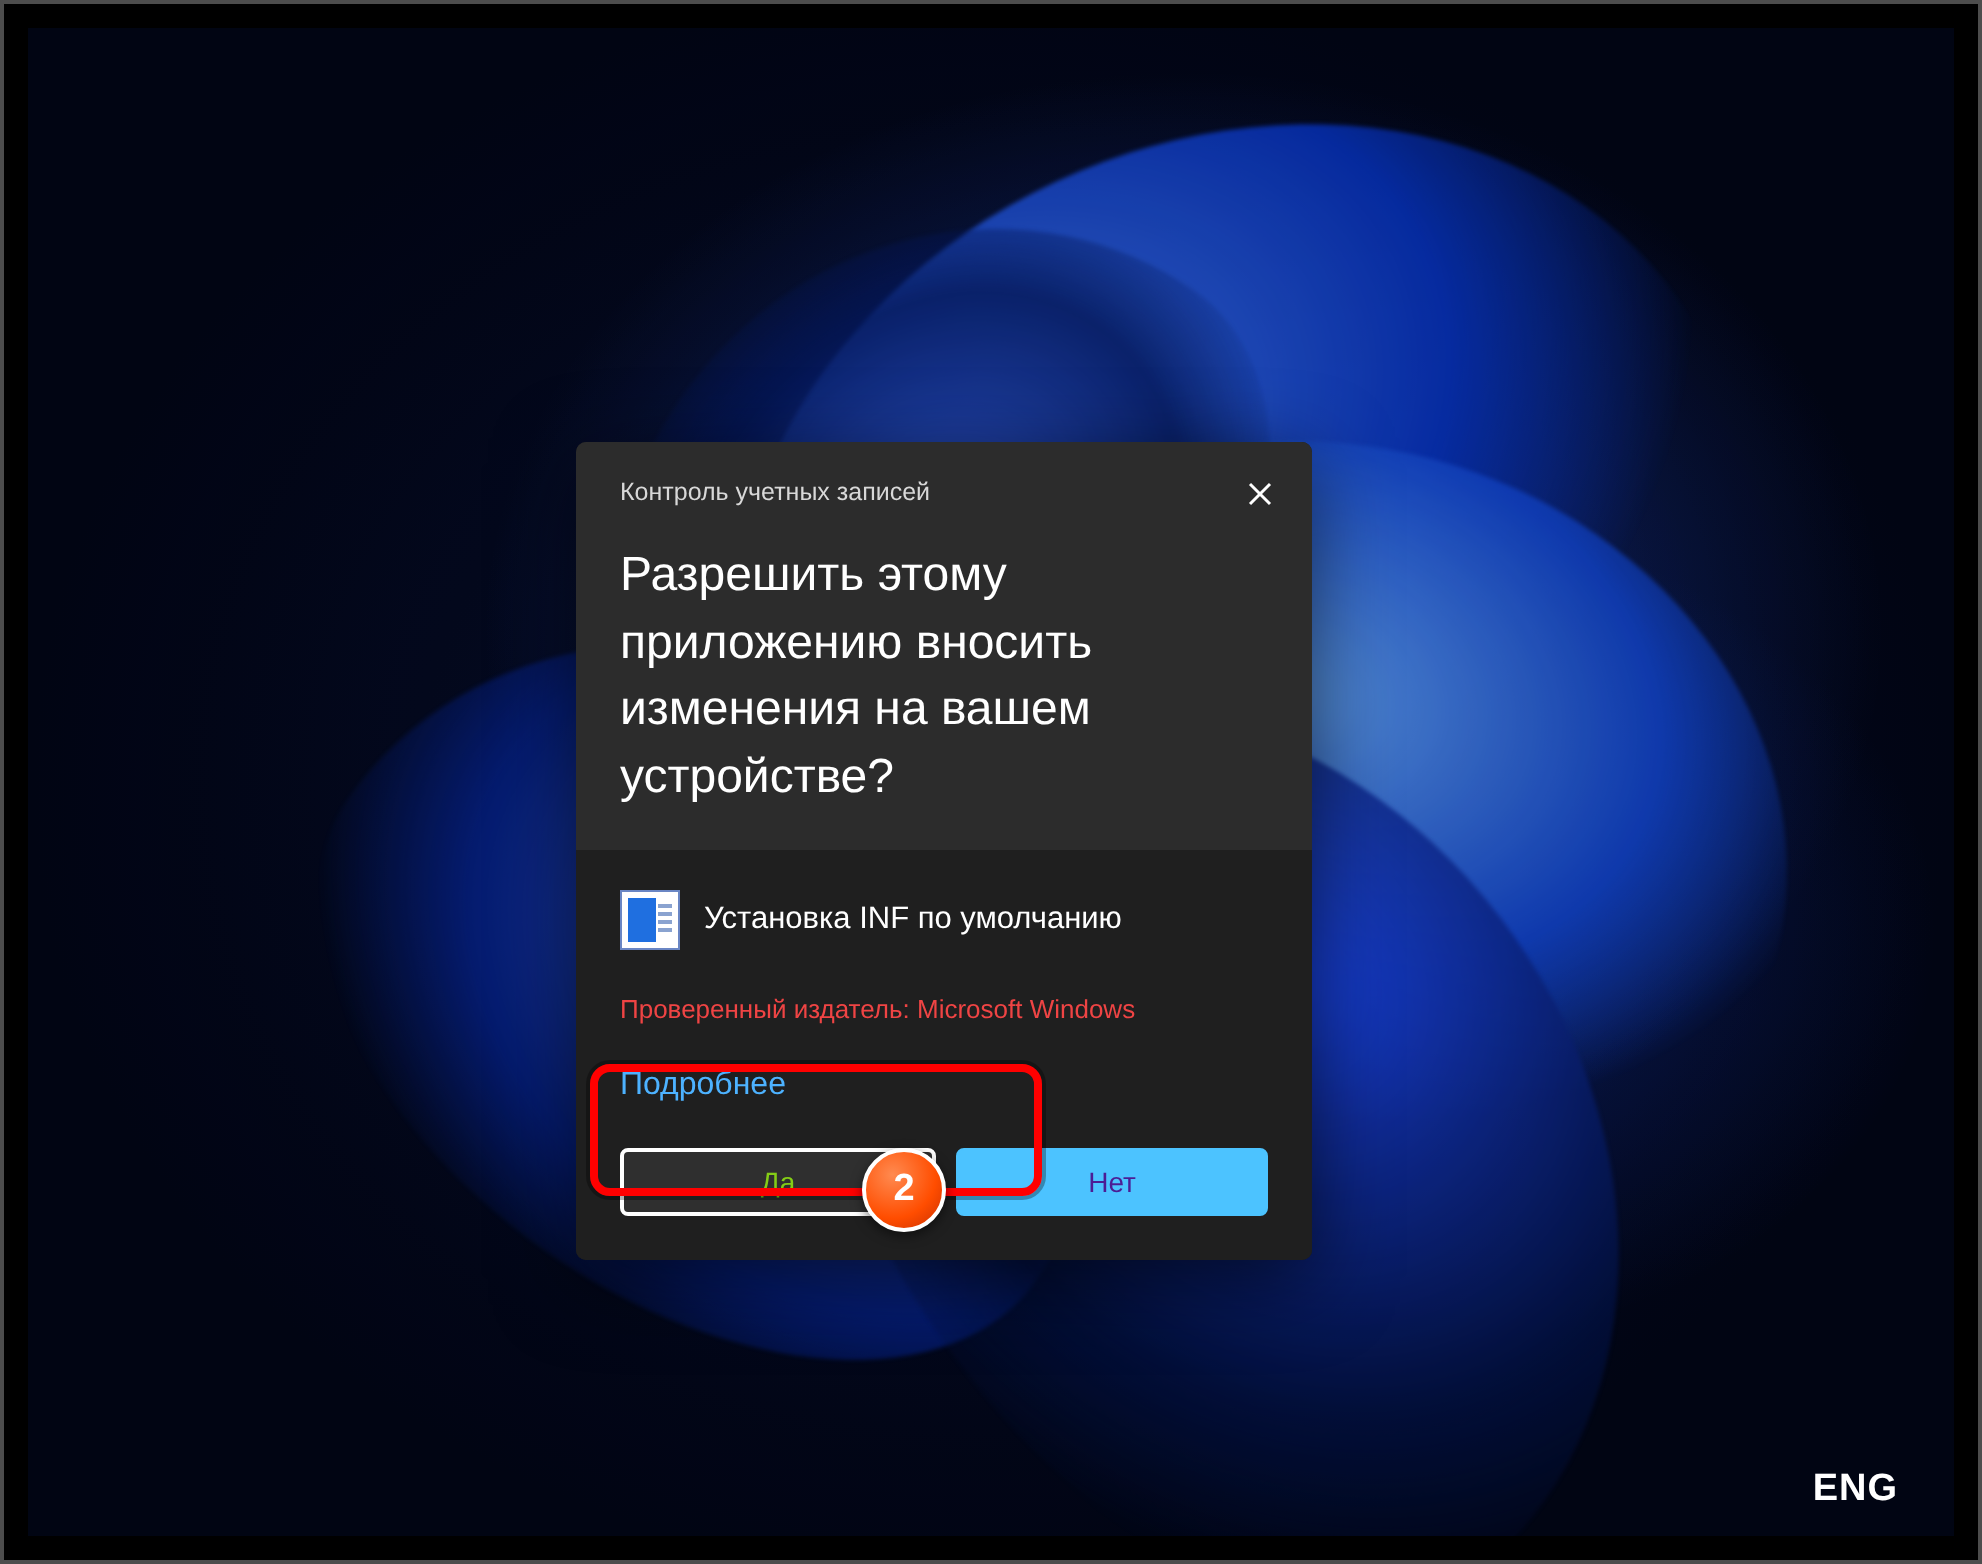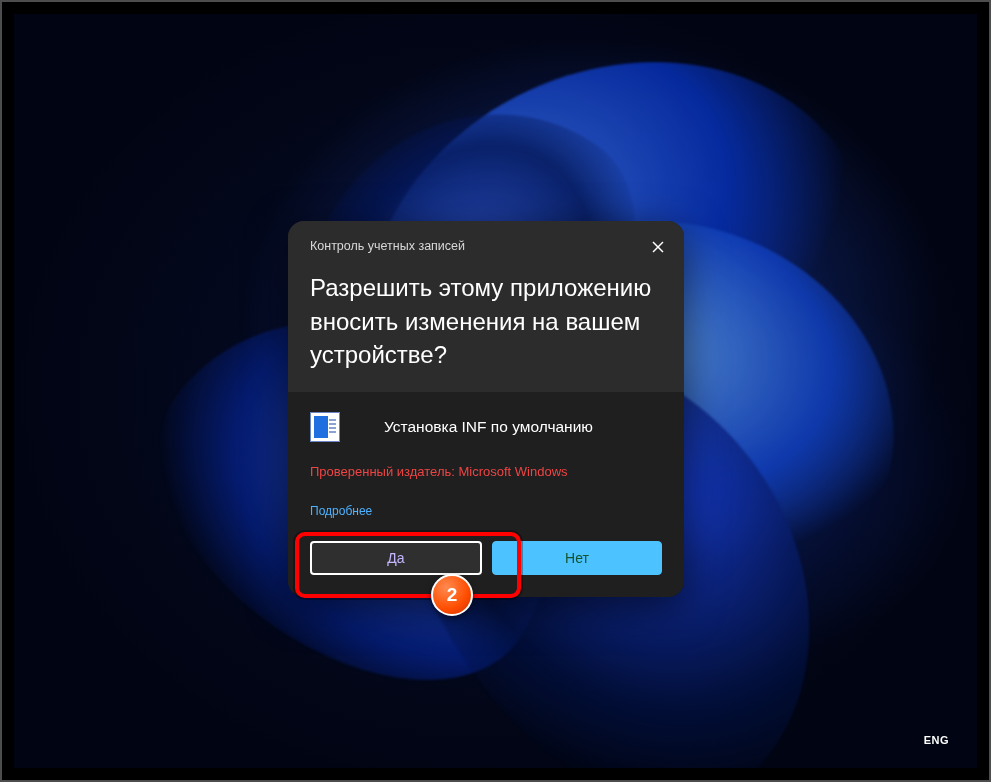--- a/index.html
+++ b/index.html
@@ -56,35 +56,35 @@
         transform: rotate(55deg); opacity:0.85;}
   .dim {
     position: absolute;
     inset: 0;
     background: rgba(0,0,0,0.15);
   }
 
   .lang {
     position: absolute;
     right: 28px;
-    bottom: 22px;
-    color: #fff;
-    font-size: 11px;
+    bottom: 12px;
+    color: #fff;
+    font-size: 19px;
     font-weight: 600;
     letter-spacing: 0.5px;
   }
 
   
   .uac {
     position: absolute;
     left: 274px;
     top: 207px;
-    width: 396px;
+    width: 368px;
     background: #1f1f1f;
-    border-radius: 16px;
+    border-radius: 5px;
     box-shadow: 0 10px 40px rgba(0,0,0,0.6);
     color: #fff;
     overflow: hidden;
   }
   .uac-header {
     padding: 18px 22px 20px 22px;
     background: #2c2c2c;
     position: relative;
   }
   .uac-title-small {
@@ -142,29 +142,28 @@
     content: "";
     position: absolute;
     right: 3px; top: 6px;
     width: 7px; height: 2px;
     background: #8aa3d0;
     box-shadow: 0 4px 0 #8aa3d0, 0 8px 0 #8aa3d0, 0 12px 0 #8aa3d0;
   }
   .app-name {
     font-size: 15.5px;
     font-weight: 400;
-    margin-left: 32px;
   }
   .publisher {
     font-size: 13px;
     color: #ef4444;
     margin-bottom: 22px;
   }
   .more-link {
-    font-size: 12px;
+    font-size: 16px;
     color: #4db2ff;
     cursor: pointer;
     display: inline-block;
   }
 
   .uac-buttons {
     display: flex;
     gap: 10px;
     padding: 0 22px 22px 22px;
     background: #1f1f1f;
@@ -175,26 +174,26 @@
     font-size: 14px;
     border-radius: 4px;
     display: flex;
     align-items: center;
     justify-content: center;
     box-sizing: border-box;
     cursor: pointer;
   }
   .btn-yes {
     background: #2f2f2f;
-    color: #c4b5fd;
+    color: #84cc16;
     border: 2px solid #fff;
   }
   .btn-no {
     background: #4cc3ff;
-    color: #14532d;
+    color: #4c1d95;
     border: 1px solid #4cc3ff;
     text-align: right;
   }
 
   
   .annot-box {
     position: absolute;
     border: 4px solid #ff0000;
     border-radius: 10px;
     box-shadow: 0 0 0 2px rgba(0,0,0,0.3);

